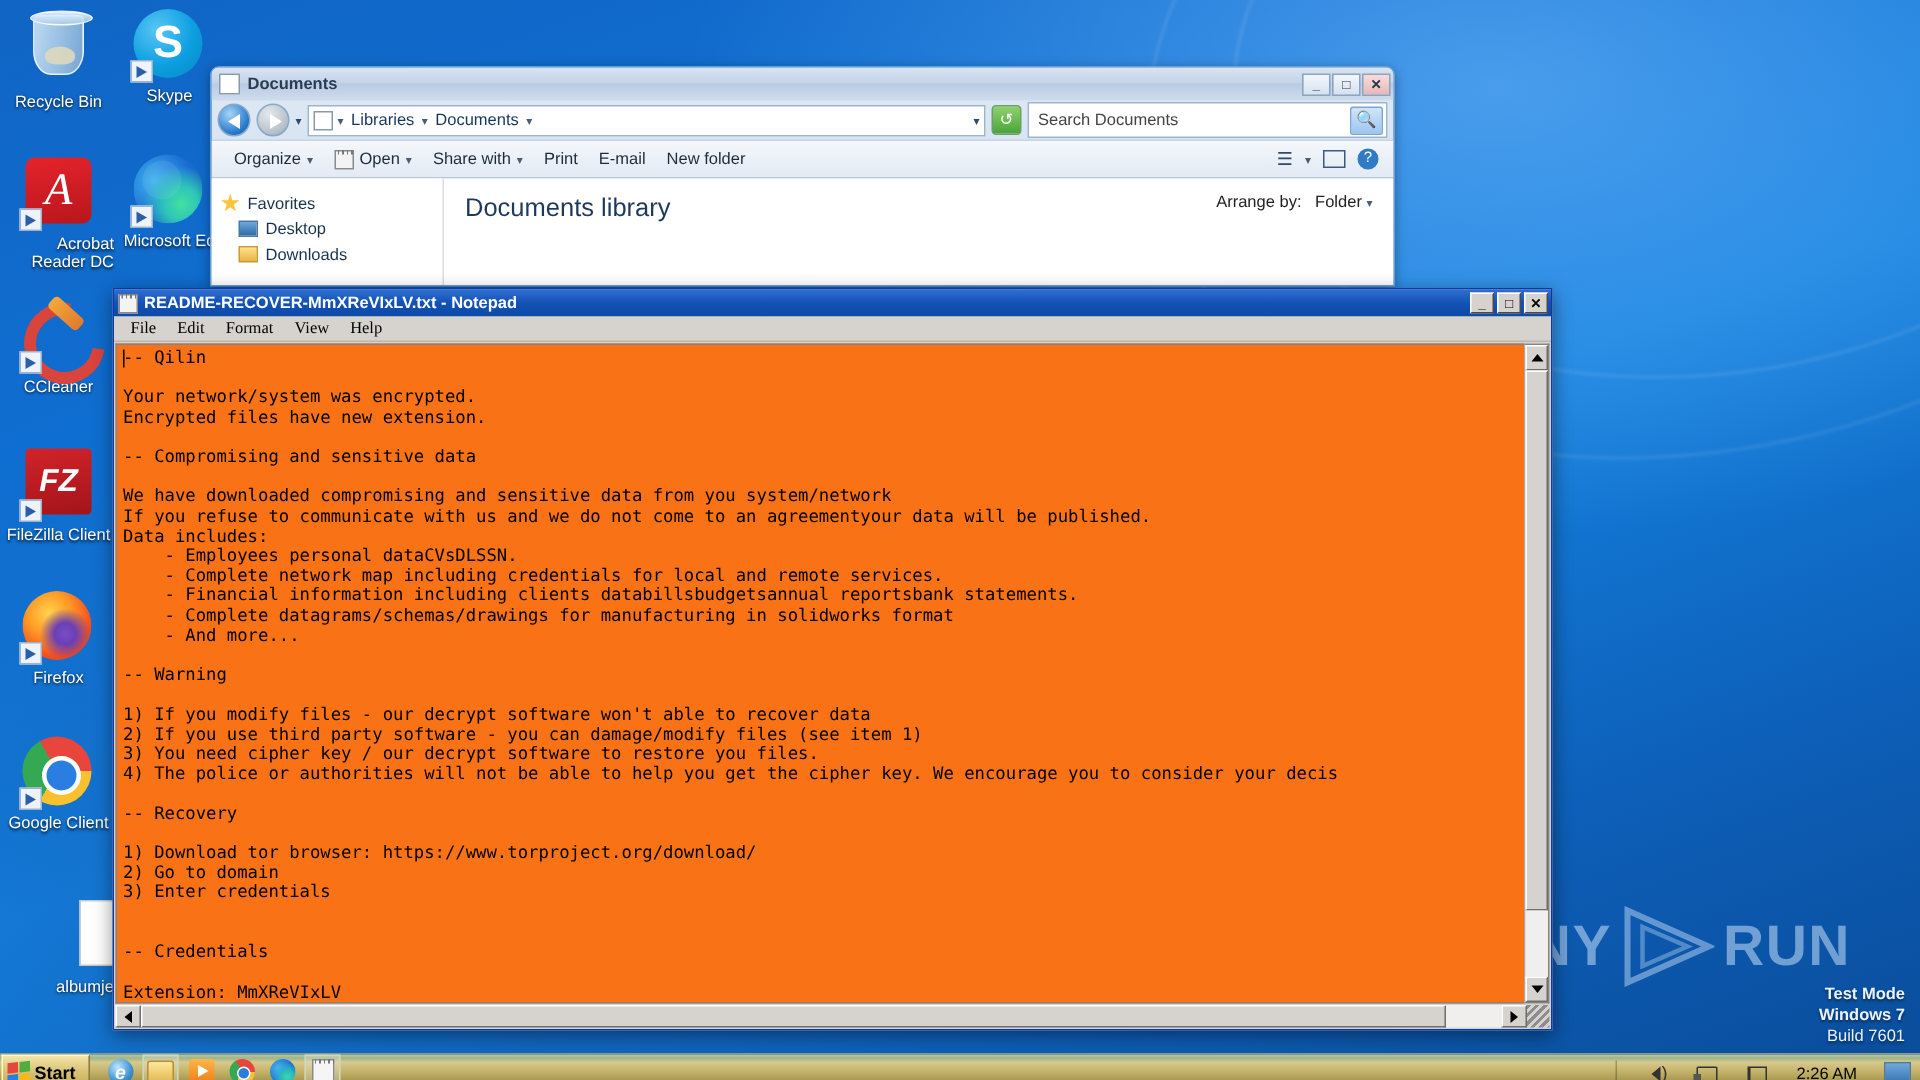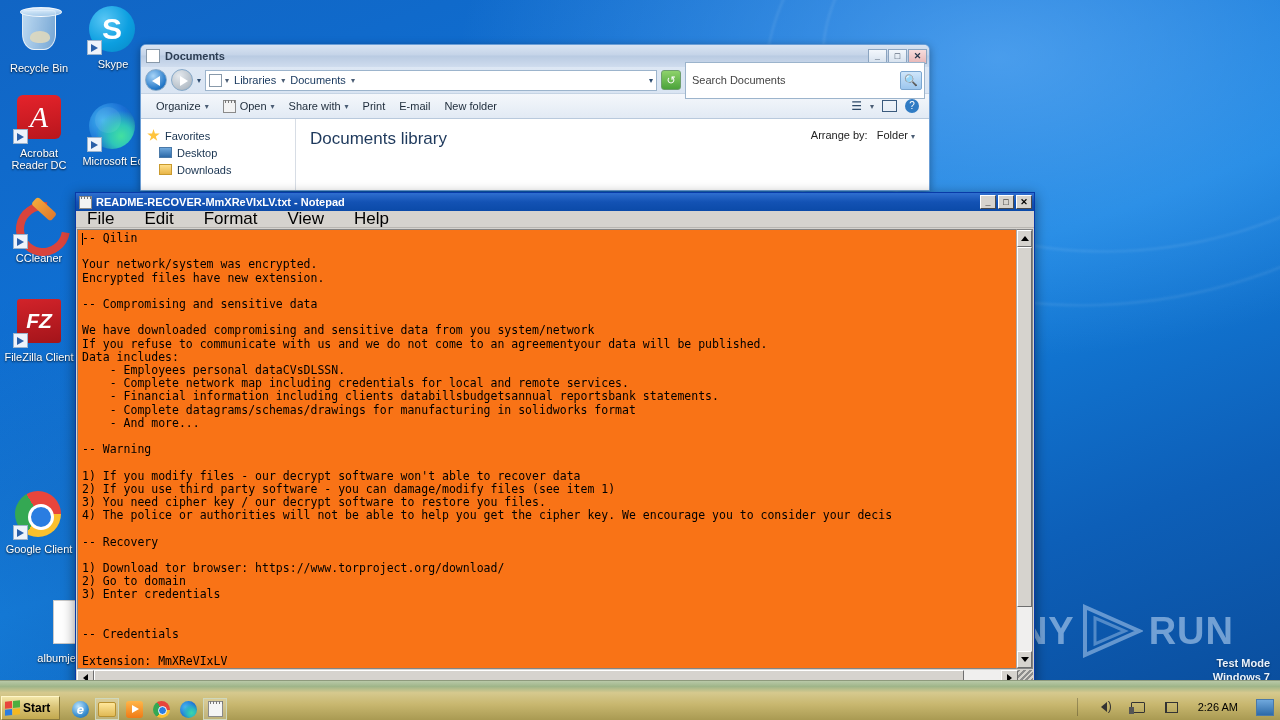--- a/index.html
+++ b/index.html
@@ -210,21 +210,21 @@
     padding:0 3px; font-size:11px; color:#15365c;
   }
   .crumb { padding:0 2px; }
   .caret { font-size:8px; color:#4a5d74; }
   .refresh {
     width:20px;height:20px;border:1px solid #6e9e6e;border-radius:3px;
     background:linear-gradient(180deg,#8ed26b,#4ba33a);
     color:#fff;font-size:11px;line-height:18px;text-align:center;
   }
   .searchbox {
-    width:240px;height:37px;background:#fff;border:1px solid #9cb4cc;
+    width:240px;height:24px;background:#fff;border:1px solid #9cb4cc;
     display:flex;align-items:center;padding:0 2px 0 6px;font-size:11px;color:#444;
   }
   .searchbtn {
     width:22px;height:19px;margin-left:auto;
     background:linear-gradient(180deg,#cfe6fa,#9cc6ee);
     border:1px solid #7ba6d0;border-radius:2px;
     text-align:center;line-height:17px;font-size:11px;color:#1a4f8a;
   }
   .cmdbar {
     height:26px; display:flex; align-items:center; gap:0;
@@ -277,23 +277,24 @@
   }
   .np-btns { margin-left:auto; display:flex; gap:2px; }
   .np-btn {
     width:16px;height:14px;
     background:#d6d3ce;border:1px solid #fff;
     border-right-color:#4a4a4a;border-bottom-color:#4a4a4a;
     color:#000;font-size:9px;line-height:12px;text-align:center;font-weight:bold;
   }
   .menubar {
     height:17px; background:#d6d3ce;
-    display:flex; align-items:center; gap:16px; padding-left:4px;
-    font-size:17px; color:#000;
+    display:flex; align-items:center; gap:0; padding-left:4px;
+    font-size:11px; color:#000;
     border-bottom:1px solid #b9b6b1;
+    font-family:Liberation Serif, serif;
   }
   .menuitem { padding:1px 7px; }
   .np-body { flex:1; display:flex; background:#d6d3ce; padding:1px 1px 0 1px; position:relative; }
   .np-textwrap {
     flex:1; background:#f97316;
     border:1px solid #848484;
     border-right:none;
     overflow:hidden; position:relative;
   }
   pre.np-text {
@@ -349,24 +350,24 @@
   }
   #testmode {
     position:absolute; right:10px; bottom:22px;
     text-align:right; color:#eaf2fb;
     font-size:11px; line-height:14px; font-weight:bold;
     text-shadow:0 1px 2px rgba(0,0,0,.5);
   }
   #testmode .build { font-weight:normal; }
   
   #taskbar {
-    position:absolute; left:0; bottom:0; width:1280px; height:40px;
+    position:absolute; left:0; bottom:0; width:1280px; height:18px;
     background:linear-gradient(180deg,#b9c9a8 0%, #9fb589 14%, #d6c98e 30%, #c8b76f 60%, #a99a52 100%);
     border-top:1px solid #8e9a7c;
-    display:flex; align-items:flex-end;
+    display:flex; align-items:flex-start;
   }
   #startbtn {
     height:24px; margin-left:1px;
     display:flex;align-items:center;gap:3px;
     padding:0 9px 0 3px;
     background:linear-gradient(180deg,#f3e6a8,#d9c377 45%,#c2a94f 100%);
     border:1px solid #fff6c9; border-right-color:#8a7a3c; border-bottom-color:#8a7a3c;
     font-size:12px; font-weight:bold; color:#000;
   }
   .winflag {
@@ -447,21 +448,21 @@
   </div>
 
   <div class="dicon" style="left:76px;top:6px;">
     <div class="glyph">
         <div class="ic-skype"></div>
         <span class="shortcut"></span>
       </div>
     <span class="label">Skype</span>
   </div>
 
-  <div class="dicon" style="left:2px;top:93px;">
+  <div class="dicon" style="left:2px;top:103px;text-align:right;">
     <div class="glyph">
         <div class="ic-acrobat"></div>
         <span class="shortcut"></span>
       </div>
     <span class="label">Acrobat Reader DC</span>
   </div>
 
   <div class="dicon" style="left:76px;top:103px;">
     <div class="glyph">
         <div class="ic-edge"></div>
@@ -479,20 +480,27 @@
   </div>
 
   <div class="dicon" style="left:2px;top:297px;">
     <div class="glyph">
         <div class="ic-filezilla"></div>
         <span class="shortcut"></span>
       </div>
     <span class="label">FileZilla Client</span>
   </div>
 
+  <div class="dicon" style="left:2px;top:394px;">
+    <div class="glyph">
+        <div class="ic-firefox"></div>
+        <span class="shortcut"></span>
+      </div>
+    <span class="label">Firefox</span>
+  </div>
 
   <div class="dicon" style="left:2px;top:491px;">
     <div class="glyph">
         <div class="ic-chrome"></div>
         <span class="shortcut"></span>
       </div>
     <span class="label">Google Client</span>
   </div>
 
   <div class="dicon" style="left:2px;top:598px;margin-left:32px;">

